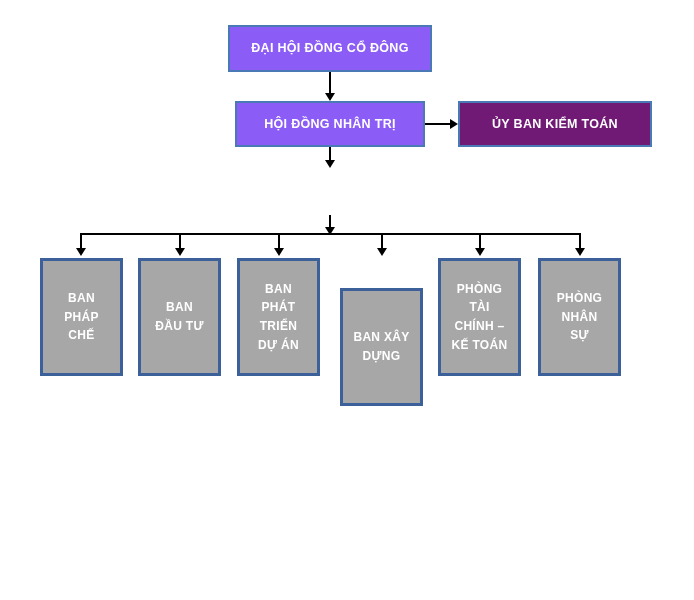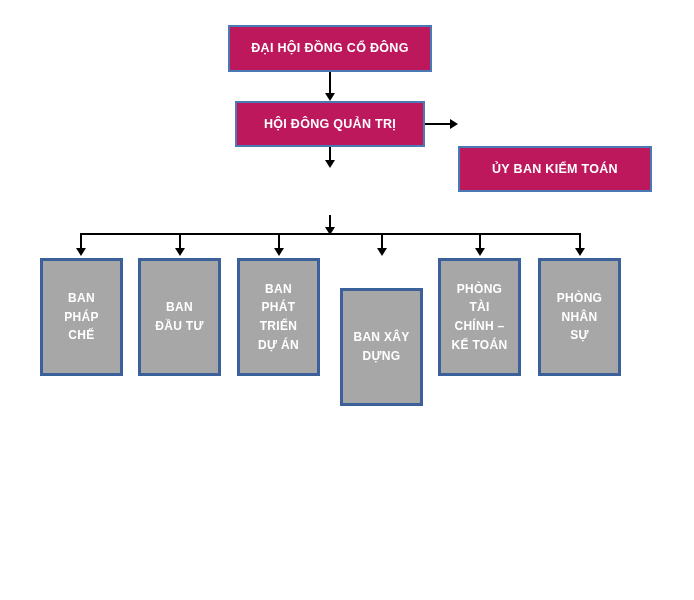--- a/index.html
+++ b/index.html
@@ -29,30 +29,29 @@
     justify-content: center;
     text-align: center;
     color: #ffffff;
     font-weight: bold;
     letter-spacing: 0.3px;
     line-height: 1.35;
     user-select: none;
   }
 
   .node-navy {
-    background: #be185d;
+    background: #8b5cf6;
     border: 2px solid #4A7AB5;
     font-size: 12.5px;
   }
 
   .node-red {
-    background: #be185d;
+    background: #701a75;
     border: 2px solid #4A7AB5;
     font-size: 12.5px;
-    margin-top: 45px;
   }
 
   .node-gray {
     background: #A7A7A7;
     border: 3px solid #3C6099;
     font-size: 12px;
     line-height: 1.55;
   }
 
   .node-label {
@@ -95,21 +94,21 @@
 <div id="chart-canvas">
 
   <div class="node node-navy" style="left:228px; top:25px; width:204px; height:47px;">
     <span class="node-label">ĐẠI HỘI ĐỒNG CỔ ĐÔNG</span>
   </div>
 
   <div class="conn-v" style="left:329px; top:72px; height:22px;"></div>
   <div class="arrow-down" style="left:325px; top:93px;"></div>
 
   <div class="node node-navy" style="left:235px; top:101px; width:190px; height:46px;">
-    <span class="node-label">HỘI ĐÔNG QUẢN TRỊ</span>
+    <span class="node-label">HỘI ĐỒNG NHÂN TRỊ</span>
   </div>
 
   <div class="conn-h" style="left:425px; top:123px; width:26px;"></div>
   <div class="arrow-right" style="left:450px; top:119px;"></div>
 
   <div class="node node-red" style="left:458px; top:101px; width:194px; height:46px;">
     <span class="node-label">ỦY BAN KIỂM TOÁN</span>
   </div>
 
   <div class="conn-v" style="left:329px; top:147px; width:2px; height:13px;"></div>

